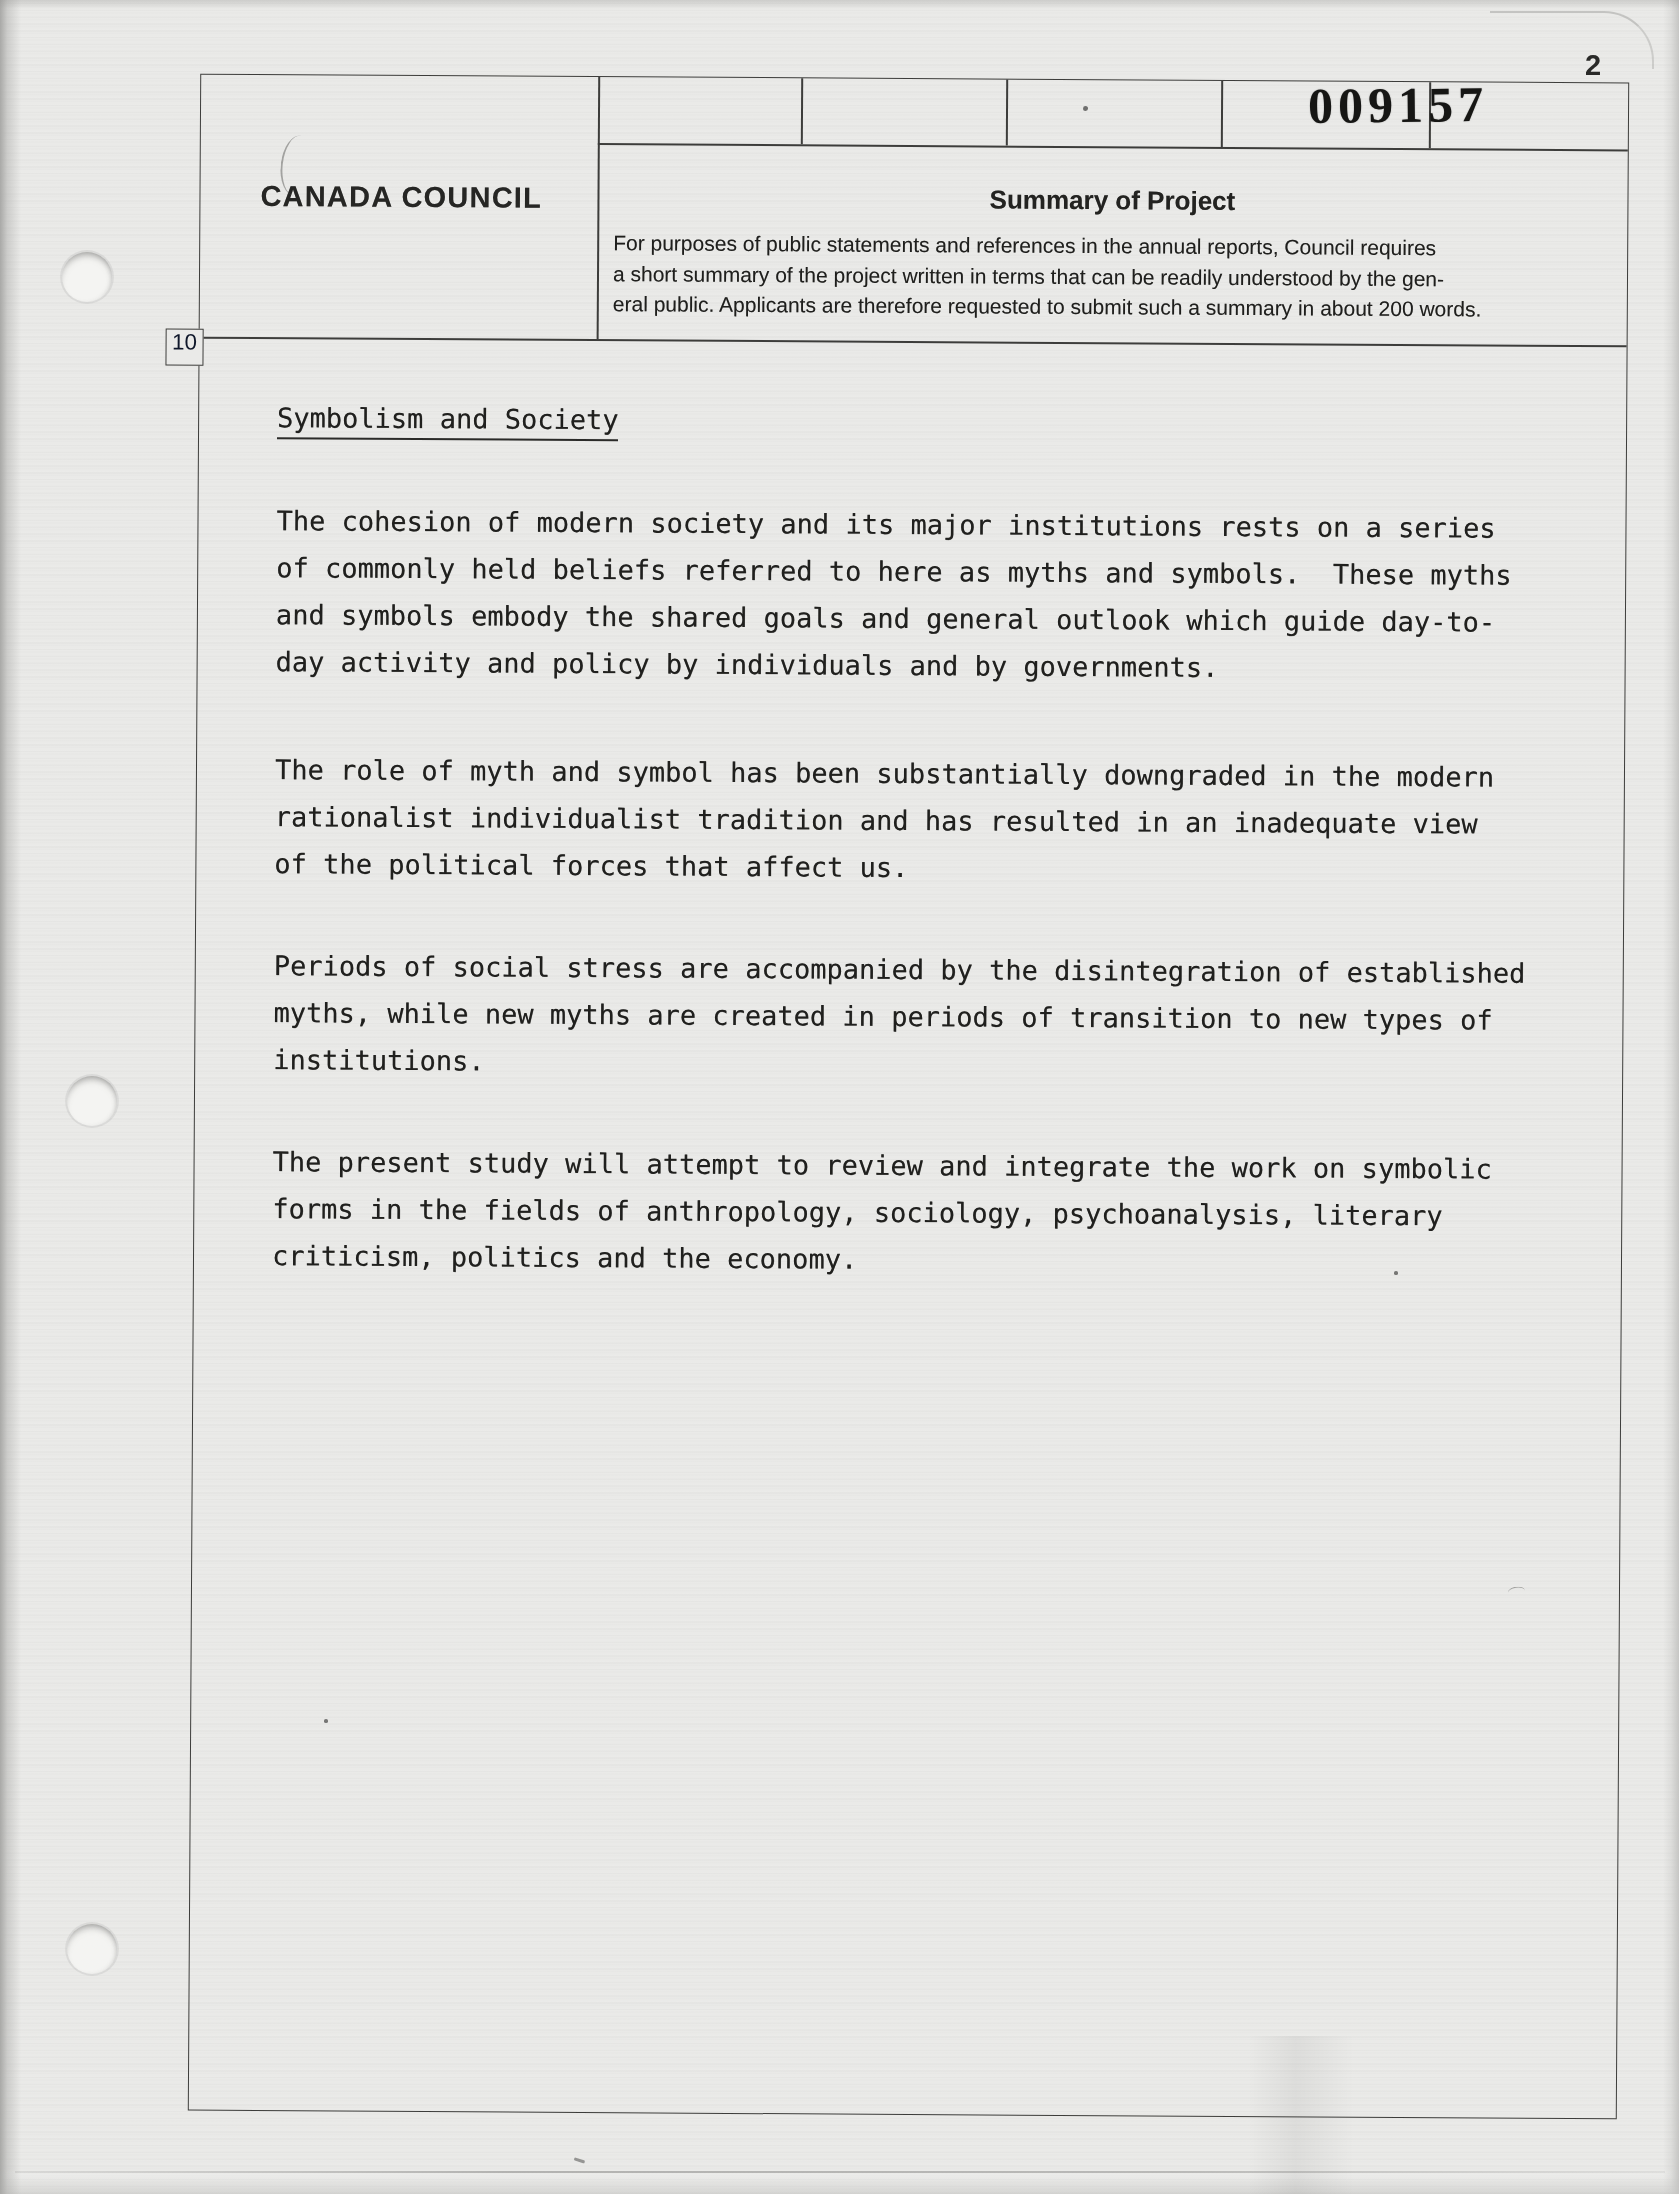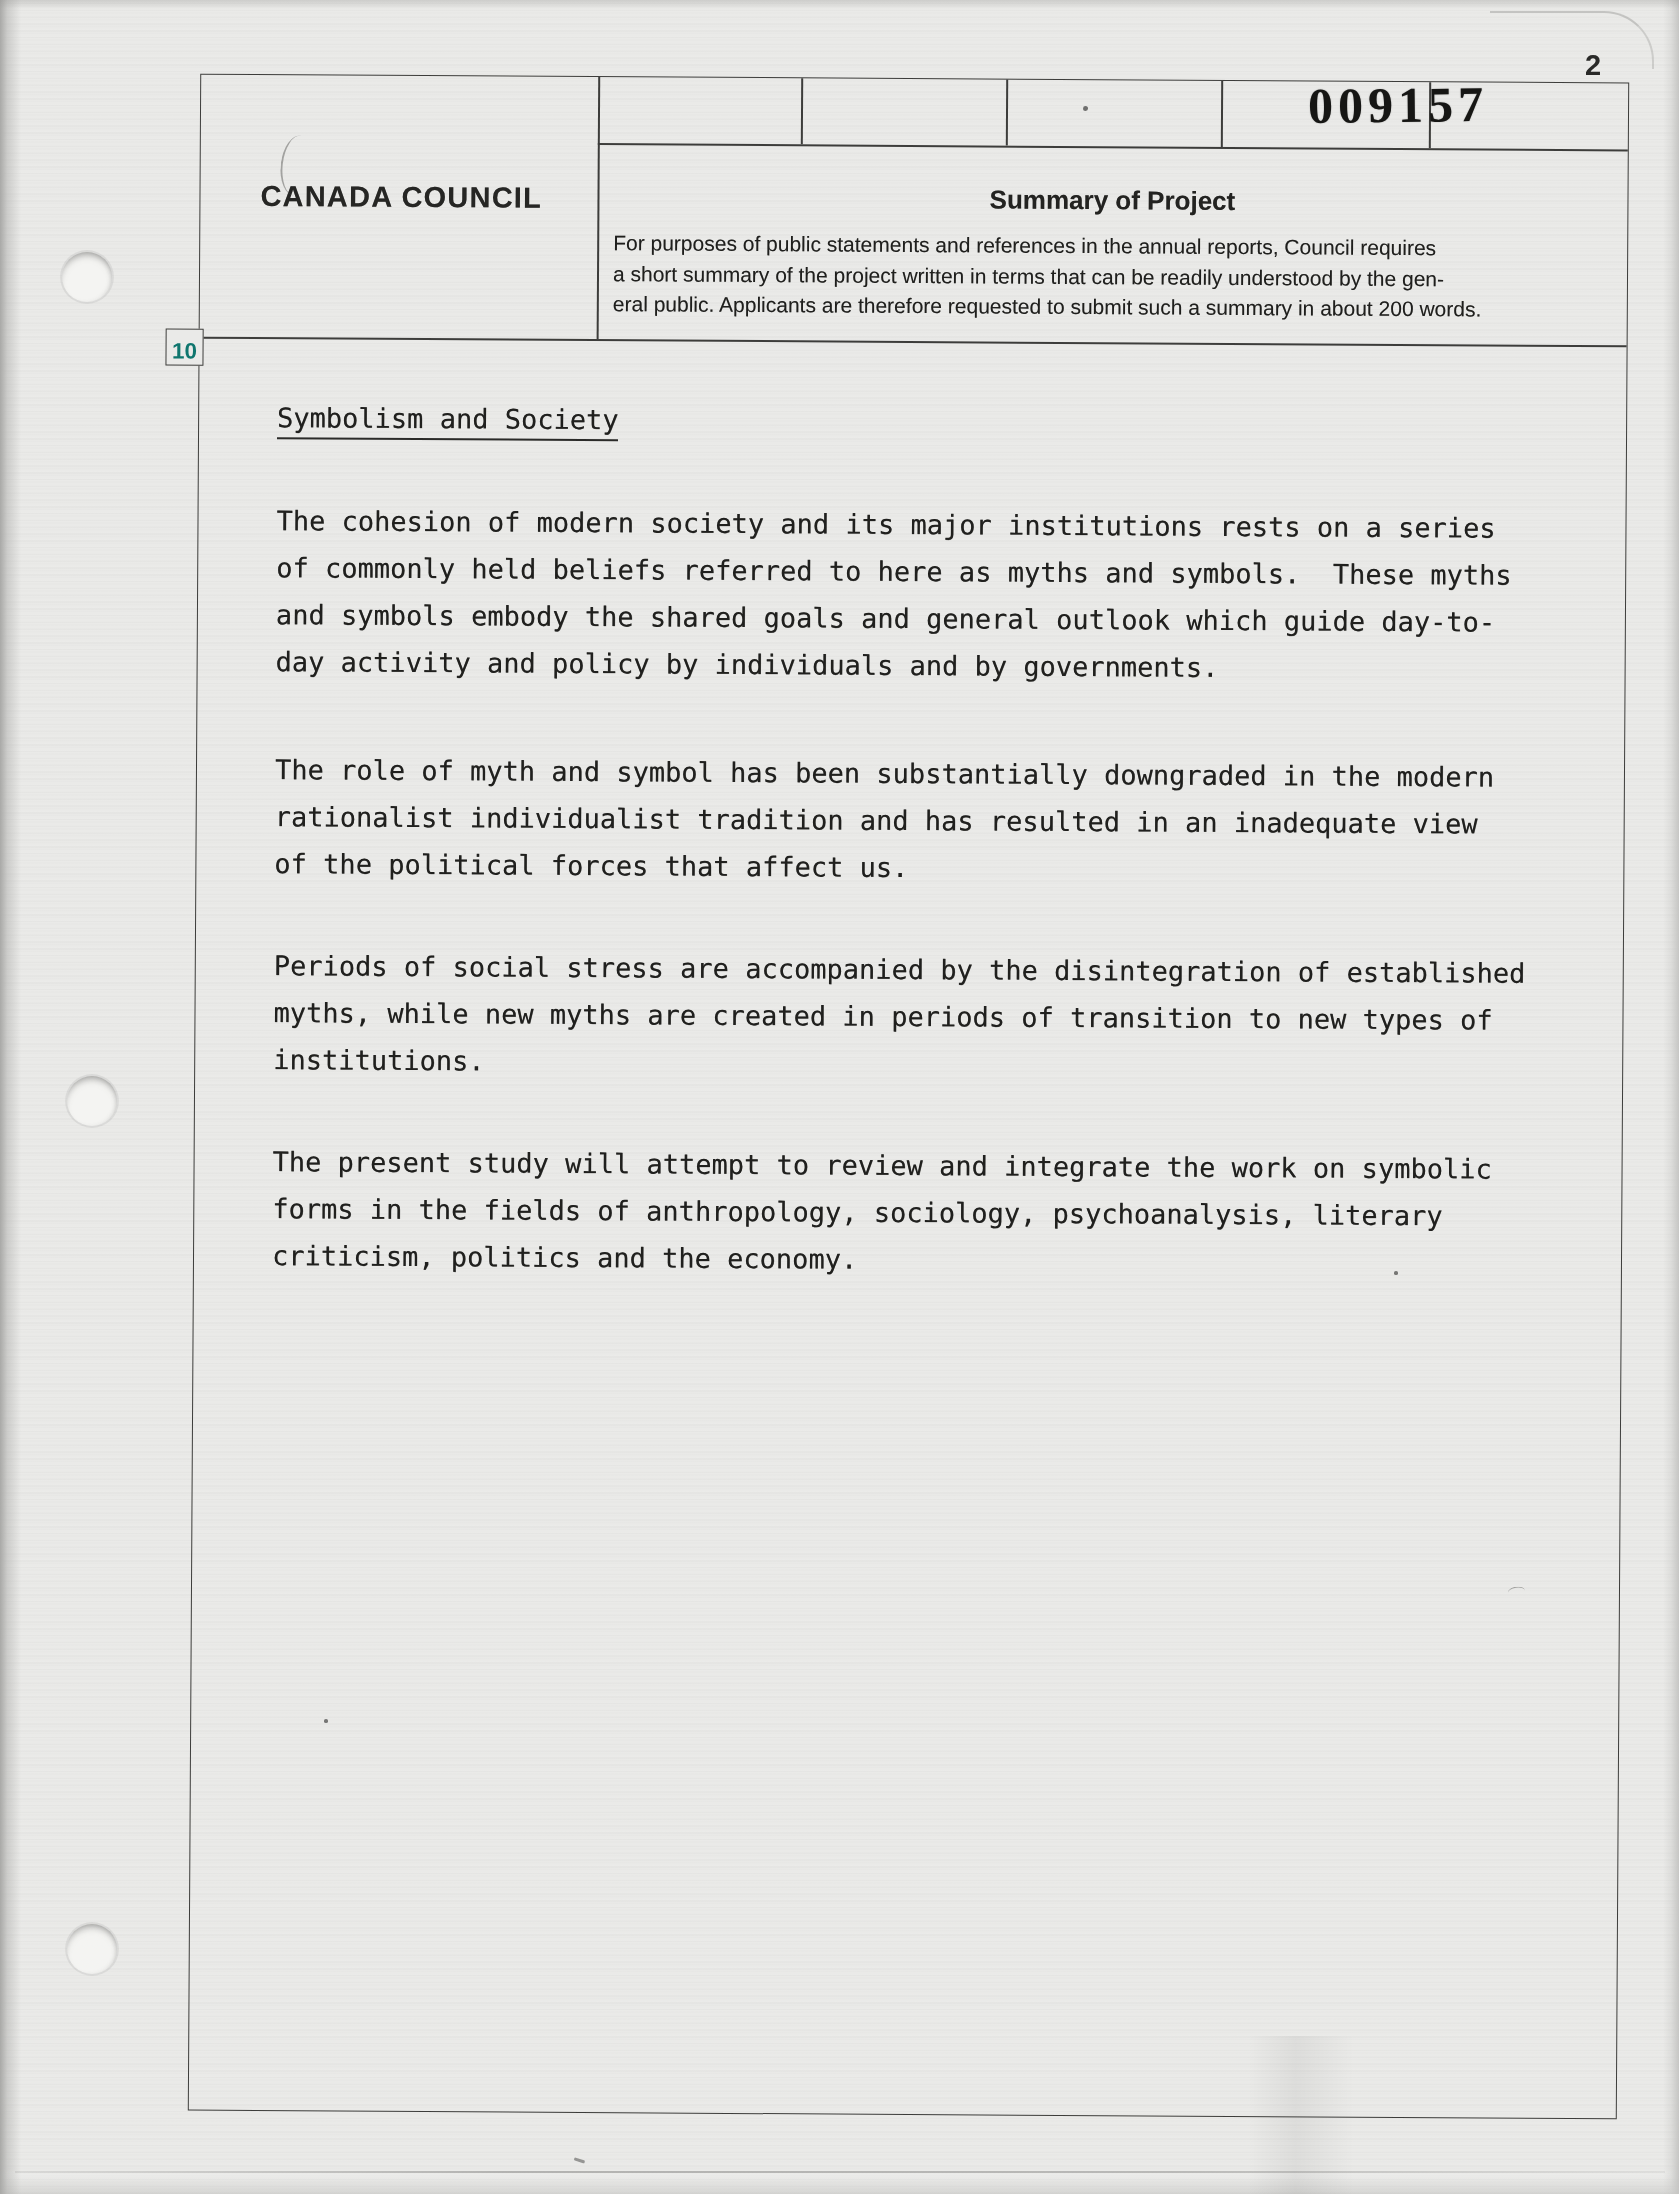--- a/index.html
+++ b/index.html
@@ -99,22 +99,22 @@
   }
   .instructions{
     position:absolute;left:413px;top:151px;width:1034px;z-index:6;
     font-size:21px;line-height:30.5px;color:#1f1f1d;
     text-shadow:0 0 0.6px rgba(40,40,38,0.35);
   }
   .instr-line{white-space:nowrap;}
   .item-box{
     position:absolute;left:-34px;top:254px;width:36px;height:35px;z-index:8;
     border:1.9px solid #3d3d3b;background:#eaeae8;
-    display:flex;align-items:flex-end;justify-content:center;
-    font-size:22.4px;font-weight:bold;color:#0f766e;
+    display:flex;align-items:flex-start;justify-content:center;
+    font-size:22.4px;font-weight:normal;color:#0f172a;
   }
   .pen-arc{
     position:absolute;left:80px;top:60px;width:32px;height:61px;z-index:6;
     border-left:2.5px solid rgba(85,85,83,0.48);
     border-radius:50%/50%;
     transform:rotate(6deg);
   }
   .cell-speck{position:absolute;left:882px;top:26px;width:5px;height:5px;border-radius:50%;background:rgba(60,60,58,0.70);z-index:6;}
   
   .typewritten{

